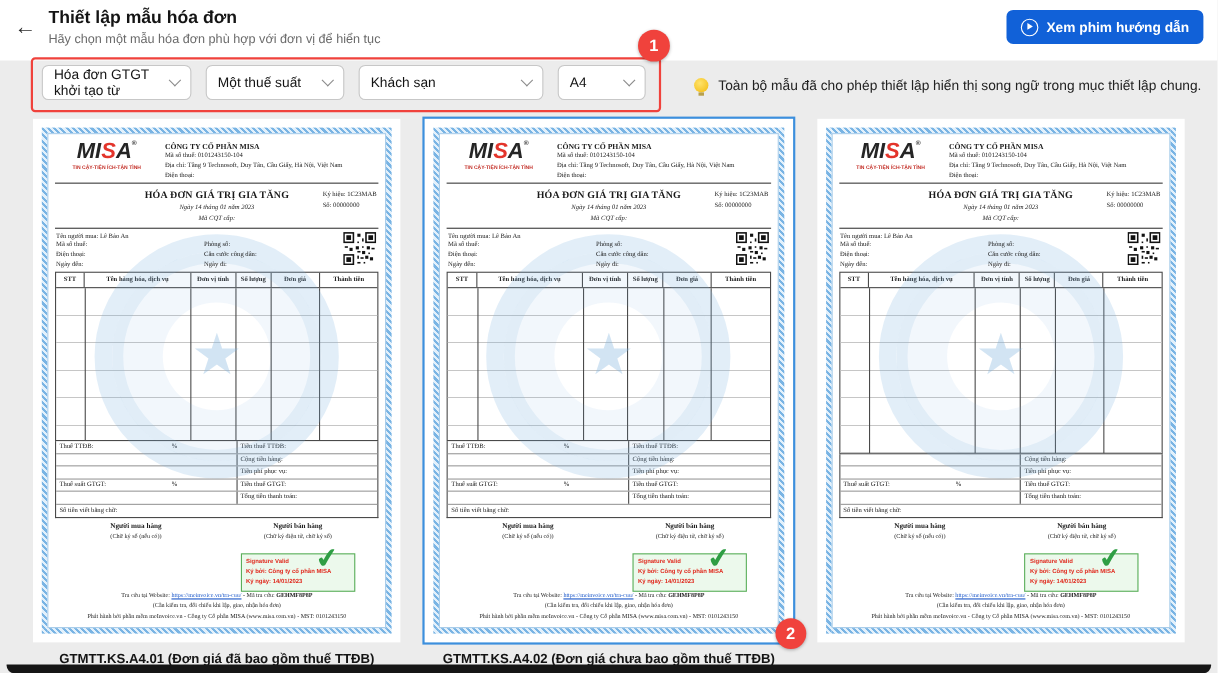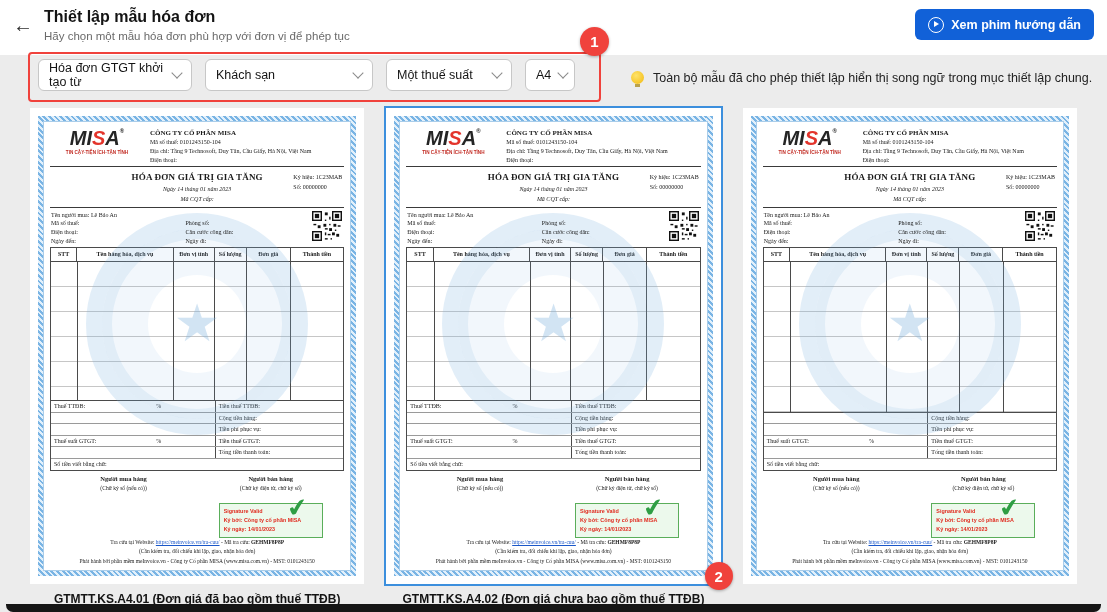--- a/index.html
+++ b/index.html
@@ -18,21 +18,21 @@
   .play-icon{width:14px;height:14px;border:1.6px solid #fff;border-radius:50%;position:relative;flex:none;}
   .play-icon::after{content:'';position:absolute;left:5px;top:3.2px;
             border-left:5px solid #fff;border-top:3.8px solid transparent;border-bottom:3.8px solid transparent;}
   
   .red-frame{position:absolute;left:28px;top:52px;width:569px;height:46px;
              border:2px solid #f0423c;border-radius:4px;pointer-events:none;}
   .filters{position:absolute;left:38px;top:59px;display:flex;gap:13px;}
   .dropdown{background:#fff;border:1px solid #c7c7c7;border-radius:6px;height:32px;
             display:flex;align-items:center;justify-content:space-between;
             padding:0 10px;font-size:12.5px;color:#141414;cursor:pointer;box-sizing:border-box;}
-  .dd-1{width:154px}.dd-2{width:168px}.dd-3{width:126px}.dd-4{width:50px}
+  .dd-1{width:136px}.dd-2{width:168px}.dd-3{width:126px}.dd-4{width:80px}
   .chev{width:7px;height:7px;border-right:1.6px solid #8a8a8a;border-bottom:1.6px solid #8a8a8a;
         transform:rotate(45deg);margin-top:-4px;flex:none;margin-left:8px;}
   .badge{background:#f0423c;color:#fff;border-radius:50%;display:flex;align-items:center;
          justify-content:center;font-weight:bold;box-shadow:0 1px 3px rgba(0,0,0,.3);}
   .step1-badge{position:absolute;left:580px;top:27px;width:29px;height:29px;font-size:15px;}
   .tip{position:absolute;left:601px;top:70px;display:flex;align-items:flex-start;gap:9px;width:492px;margin-left:30px;}
   .bulb{width:13px;height:13px;border-radius:50%;background:radial-gradient(circle at 40% 35%,#ffe36b,#f2b90d);
         position:relative;flex:none;margin-top:1px;}
   .bulb::after{content:'';position:absolute;left:4px;bottom:-3px;width:5px;height:3px;background:#b9a14c;}
   .tip-text{font-size:12.5px;color:#222;line-height:1.3;}
@@ -109,41 +109,41 @@
 </style>
 </head>
 <body>
 
 <div class="stage">
 
   <div class="topbar">
     <span class="back">←</span>
     <div class="titles">
       <div class="page-title">Thiết lập mẫu hóa đơn</div>
-      <div class="page-subtitle">Hãy chọn một mẫu hóa đơn phù hợp với đơn vị để phép tục</div>
+      <div class="page-subtitle">Hãy chọn một mẫu hóa đơn phù hợp với đơn vị để hiển tục</div>
     </div>
     <button class="help-btn">
       <span class="play-icon"></span>
       <span>Xem phim hướng dẫn</span>
     </button>
   </div>
 
   <div class="red-frame"></div>
 
   <div class="filters">
     <div class="dropdown dd-1">
       <span>Hóa đơn GTGT khởi tạo từ</span>
       <span class="chev"></span>
     </div>
+    <div class="dropdown dd-3">
+      <span>Một thuế suất</span>
+      <span class="chev"></span>
+    </div>
     <div class="dropdown dd-2">
       <span>Khách sạn</span>
-      <span class="chev"></span>
-    </div>
-    <div class="dropdown dd-3">
-      <span>Một thuế suất</span>
       <span class="chev"></span>
     </div>
     <div class="dropdown dd-4">
       <span>A4</span>
       <span class="chev"></span>
     </div>
   </div>
 
   <div class="badge step1-badge">1</div>
 

